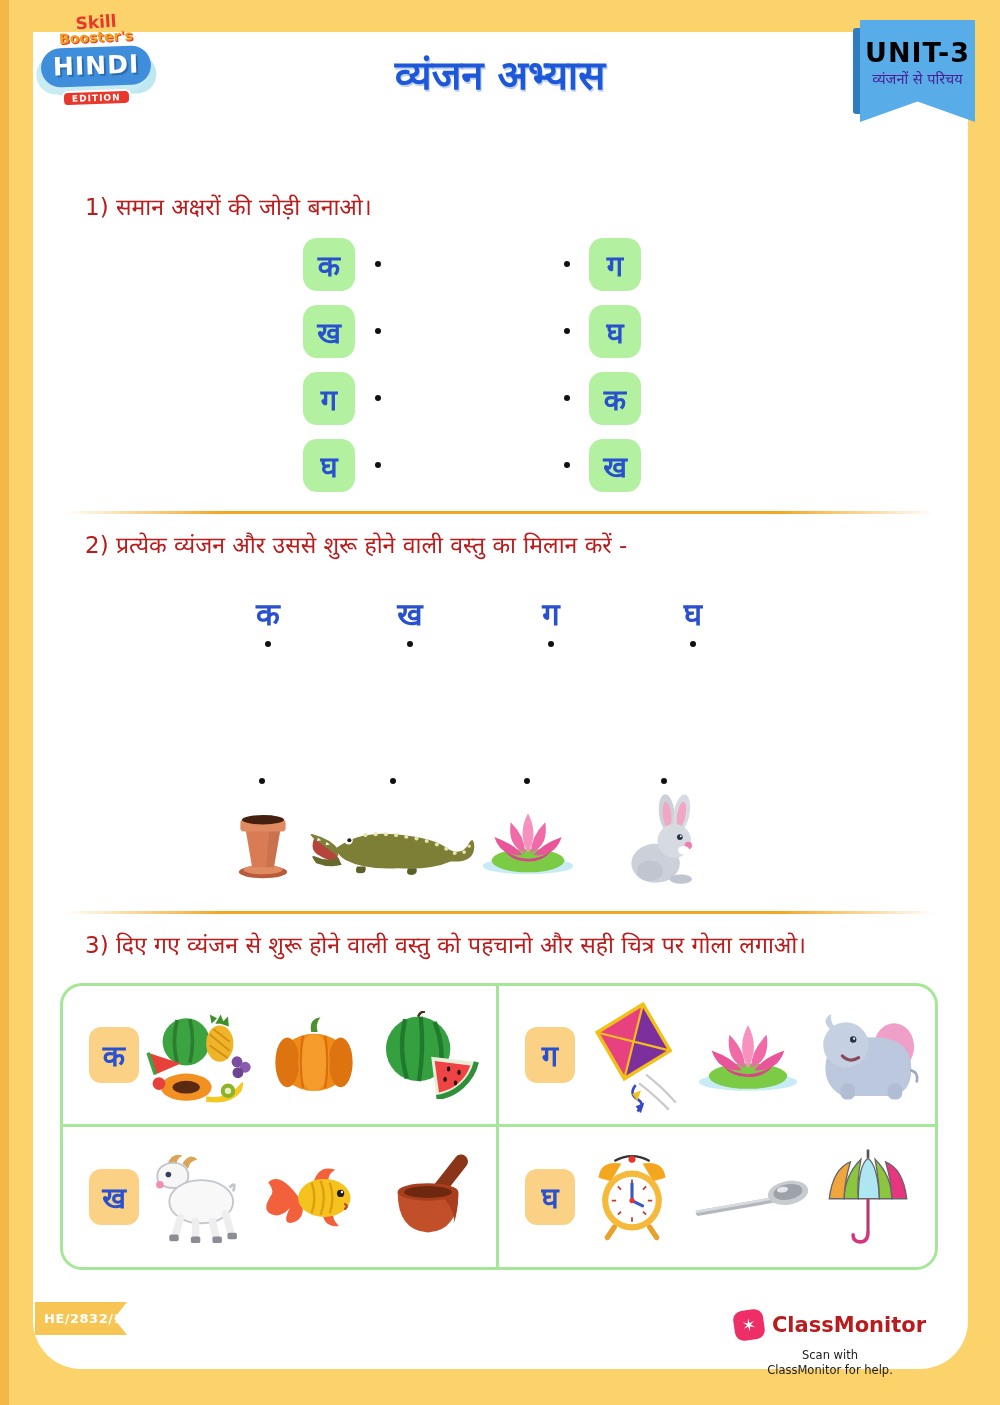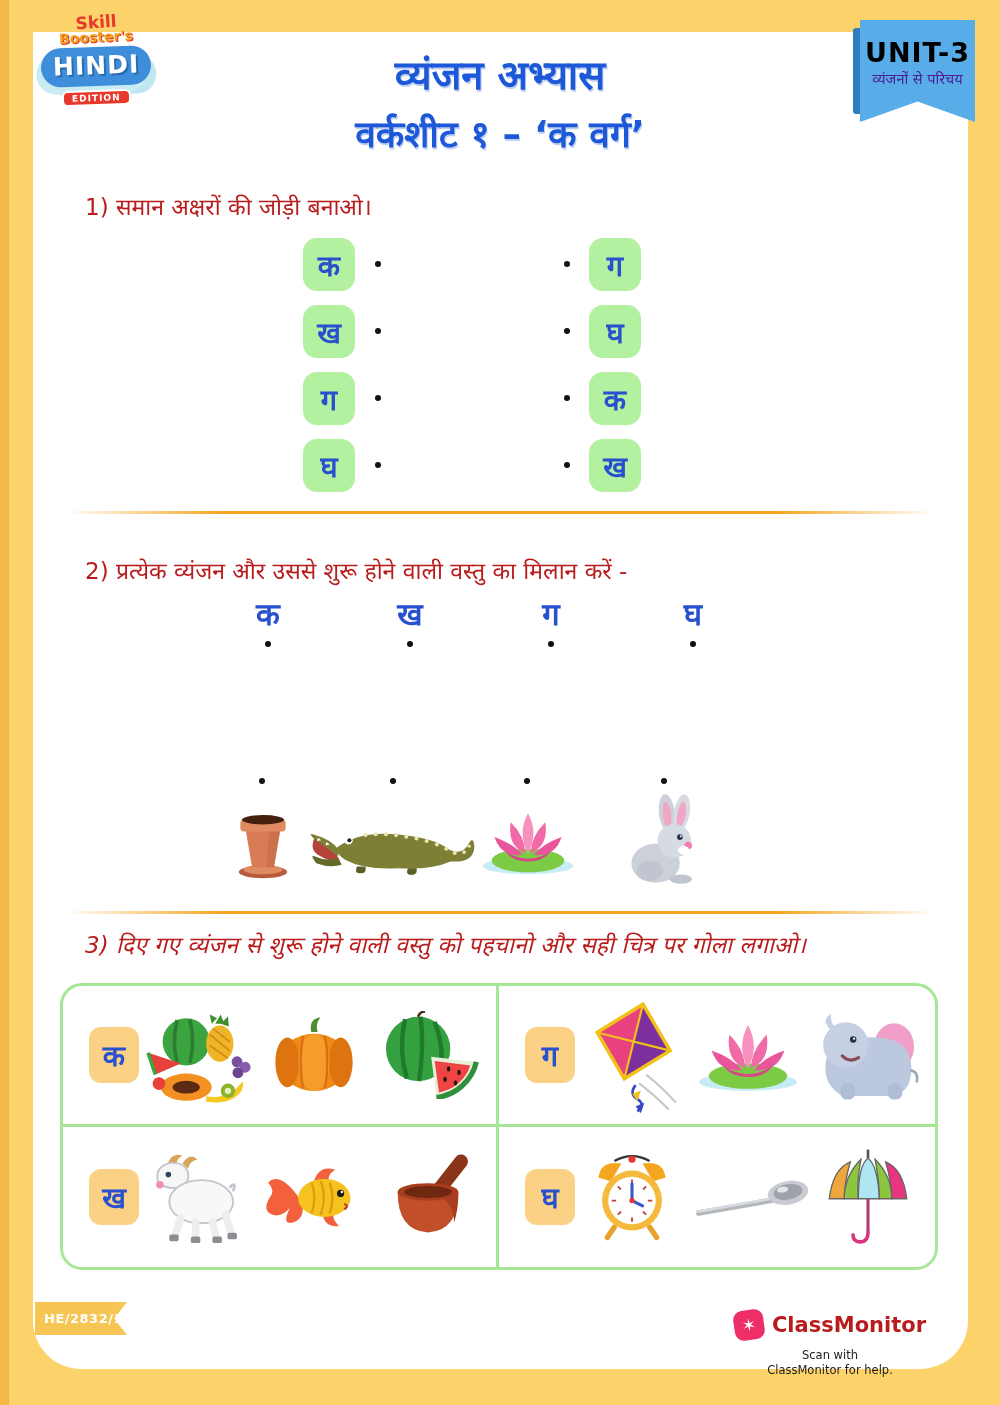--- a/index.html
+++ b/index.html
@@ -82,21 +82,20 @@
   <div class="logo-skill">Skill</div>
   <div class="logo-boosters">Booster's</div>
   <div class="logo-blob">
     <span>HINDI</span>
   </div>
   <div class="logo-edition">EDITION</div>
 </div>
 
 <div class="title-wrap">
   <div class="title-line1">व्यंजन अभ्यास</div>
-  <div class="title-line2">वर्कशीट १ – ‘क वर्ग’</div>
 </div>
 
 <div class="unit-ribbon">
   <div class="ribbon-fold"></div>
   <div class="ribbon-body">
     <div class="unit-title">UNIT-3</div>
     <div class="unit-sub">व्यंजनों से परिचय</div>
   </div>
 </div>
 
@@ -117,21 +116,21 @@
 <div class="dot" style="left:564px; top:395px;"></div>
 <div class="dot" style="left:564px; top:462px;"></div>
 
 <div class="letterbox-green" style="left:589px; top:238px;">ग</div>
 <div class="letterbox-green" style="left:589px; top:305px;">घ</div>
 <div class="letterbox-green" style="left:589px; top:372px;">क</div>
 <div class="letterbox-green" style="left:589px; top:439px;">ख</div>
 
 <div class="sep" style="top:511px;"></div>
 
-<div class="q-heading" style="top:554px;">2) प्रत्येक व्यंजन और उससे शुरू होने वाली वस्तु का मिलान करें -</div>
+<div class="q-heading" style="top:528px;">2) प्रत्येक व्यंजन और उससे शुरू होने वाली वस्तु का मिलान करें -</div>
 
 <div class="free-letter" style="left:238px; top:592px;">क</div>
 <div class="free-letter" style="left:380px; top:592px;">ख</div>
 <div class="free-letter" style="left:521px; top:592px;">ग</div>
 <div class="free-letter" style="left:663px; top:592px;">घ</div>
 
 <div class="dot" style="left:265px; top:641px;"></div>
 <div class="dot" style="left:407px; top:641px;"></div>
 <div class="dot" style="left:548px; top:641px;"></div>
 <div class="dot" style="left:690px; top:641px;"></div>
@@ -208,21 +207,21 @@
     <circle cx="62" cy="48" r="3" fill="#26324a"></circle>
       <circle cx="63" cy="47" r="1" fill="#fff"></circle>
     <circle cx="71" cy="57" r="4" fill="#ef7fae"></circle>
     <ellipse cx="66" cy="62" rx="6" ry="4.5" fill="#fff"></ellipse>
     <ellipse cx="63" cy="93" rx="12" ry="5" fill="#c0c5cf"></ellipse>
   </svg>
 </div>
 
 <div class="sep" style="top:911px;"></div>
 
-<div class="q-heading" style="top:928px;font-style:italic;">3) दिए गए व्यंजन से शुरू होने वाली वस्तु को पहचानो और सही चित्र पर गोला लगाओ।</div>
+<div class="q-heading" style="top:928px;">3) दिए गए व्यंजन से शुरू होने वाली वस्तु को पहचानो और सही चित्र पर गोला लगाओ।</div>
 
 <div class="grid-table">
 
   <div class="cell cell-br cell-bb">
     <div class="letterbox-yellow">क</div>
     <div class="slot" aria-label="fruits">
       <svg width="118" height="96" viewBox="0 0 130 105">
         <circle cx="52" cy="38" r="26" fill="#3ba33f"></circle>
         <path d="M42 14 q-6 24 0 47 M56 13 q6 25 0 48" stroke="#2c7d30" stroke-width="4" fill="none"></path>
         <path d="M84 18 l6 -10 l4 10 Z M90 18 l8 -8 l1 11 Z M80 18 l-2 -10 l8 4 Z" fill="#3f8f2e"></path>

